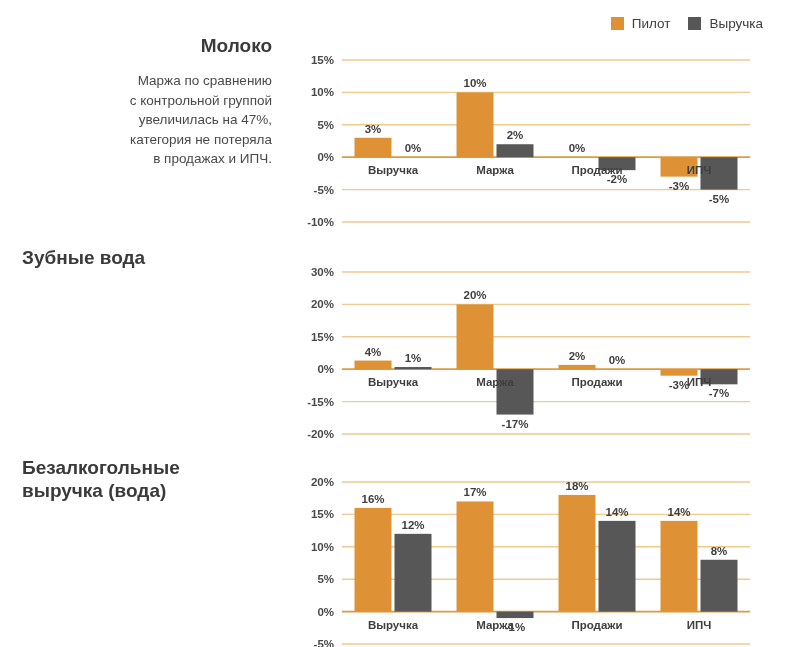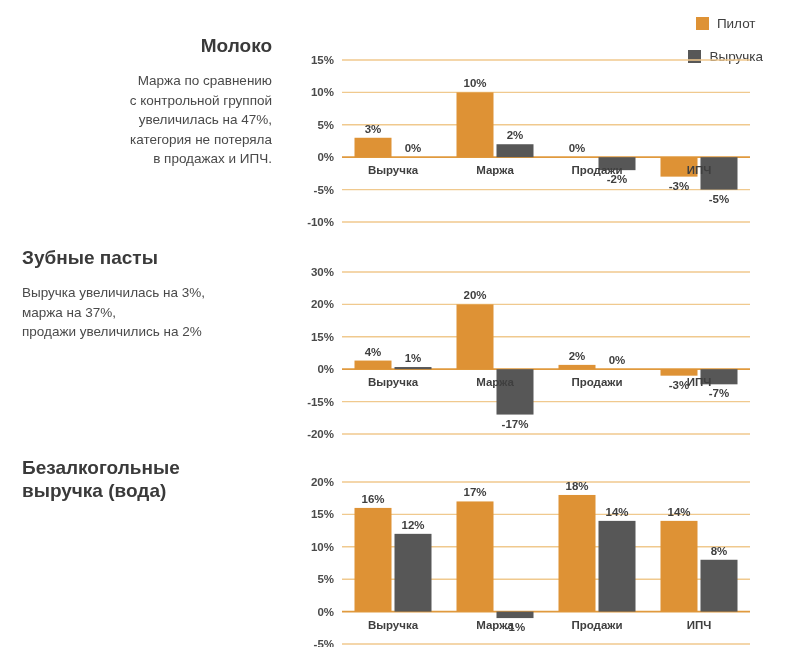--- a/index.html
+++ b/index.html
@@ -17,21 +17,20 @@
   }
 
   
   #legend {
     position: absolute;
     top: 16px;
     right: 22px;
     display: flex;
     align-items: center;
     gap: 18px;
-    flex-direction: column;
   }
   .legend-item {
     display: flex;
     align-items: center;
     gap: 8px;
   }
   .legend-swatch {
     width: 13px;
     height: 13px;
     display: block;
@@ -172,24 +171,21 @@
         <text x="383" y="143.64" class="value-label">-3%</text>
         <rect x="404.5" y="111.19999999999999" width="37" height="32.400000000000006" class="bar-analog"></rect>
         <text x="423" y="156.6" class="value-label">-5%</text>
         <text x="403" y="128.2" class="cat-label">ИПЧ</text>
       </svg>
   </div>
 </div>
 
 <div class="section" id="section-1">
   <div class="text-col">
-    <h2 class="section-title">Зубные пасты</h2>
-    <p class="section-desc">Выручка увеличилась на 3%,
-маржа на 37%,
-продажи увеличились на 2%</p>
+    <h2 class="section-title">Зубные вода</h2>
   </div>
   <div class="chart-col">
     <svg class="chart-svg" id="chart-1" width="470" height="190" viewBox="0 0 470 190">
         <line x1="46" y1="14" x2="454" y2="14" class="grid-line"></line>
         <text x="38" y="18" class="tick-label">30%</text>
         <line x1="46" y1="46.4" x2="454" y2="46.4" class="grid-line"></line>
         <text x="38" y="50.4" class="tick-label">20%</text>
         <line x1="46" y1="78.8" x2="454" y2="78.8" class="grid-line"></line>
         <text x="38" y="82.8" class="tick-label">15%</text>
         <line x1="46" y1="111.19999999999999" x2="454" y2="111.19999999999999" class="zero-line"></line>

